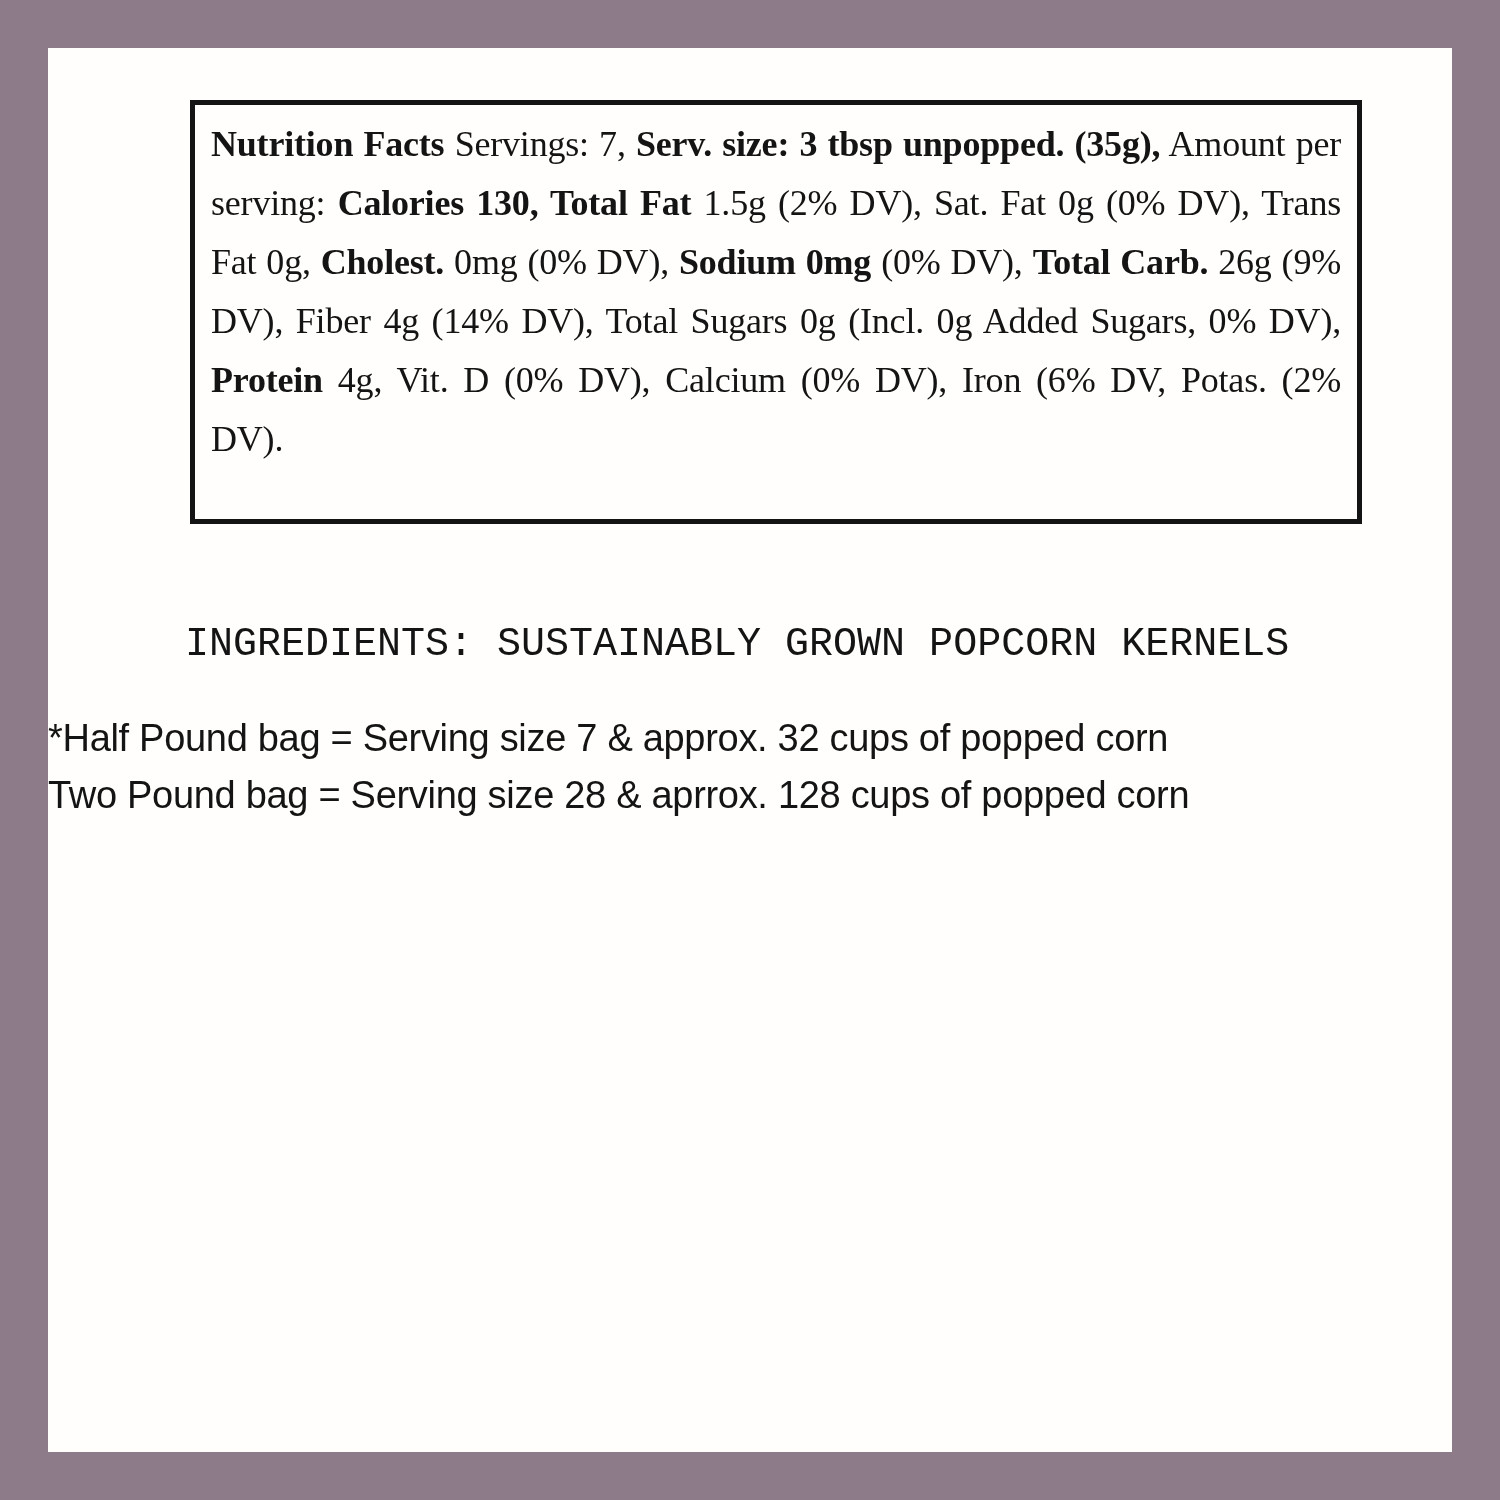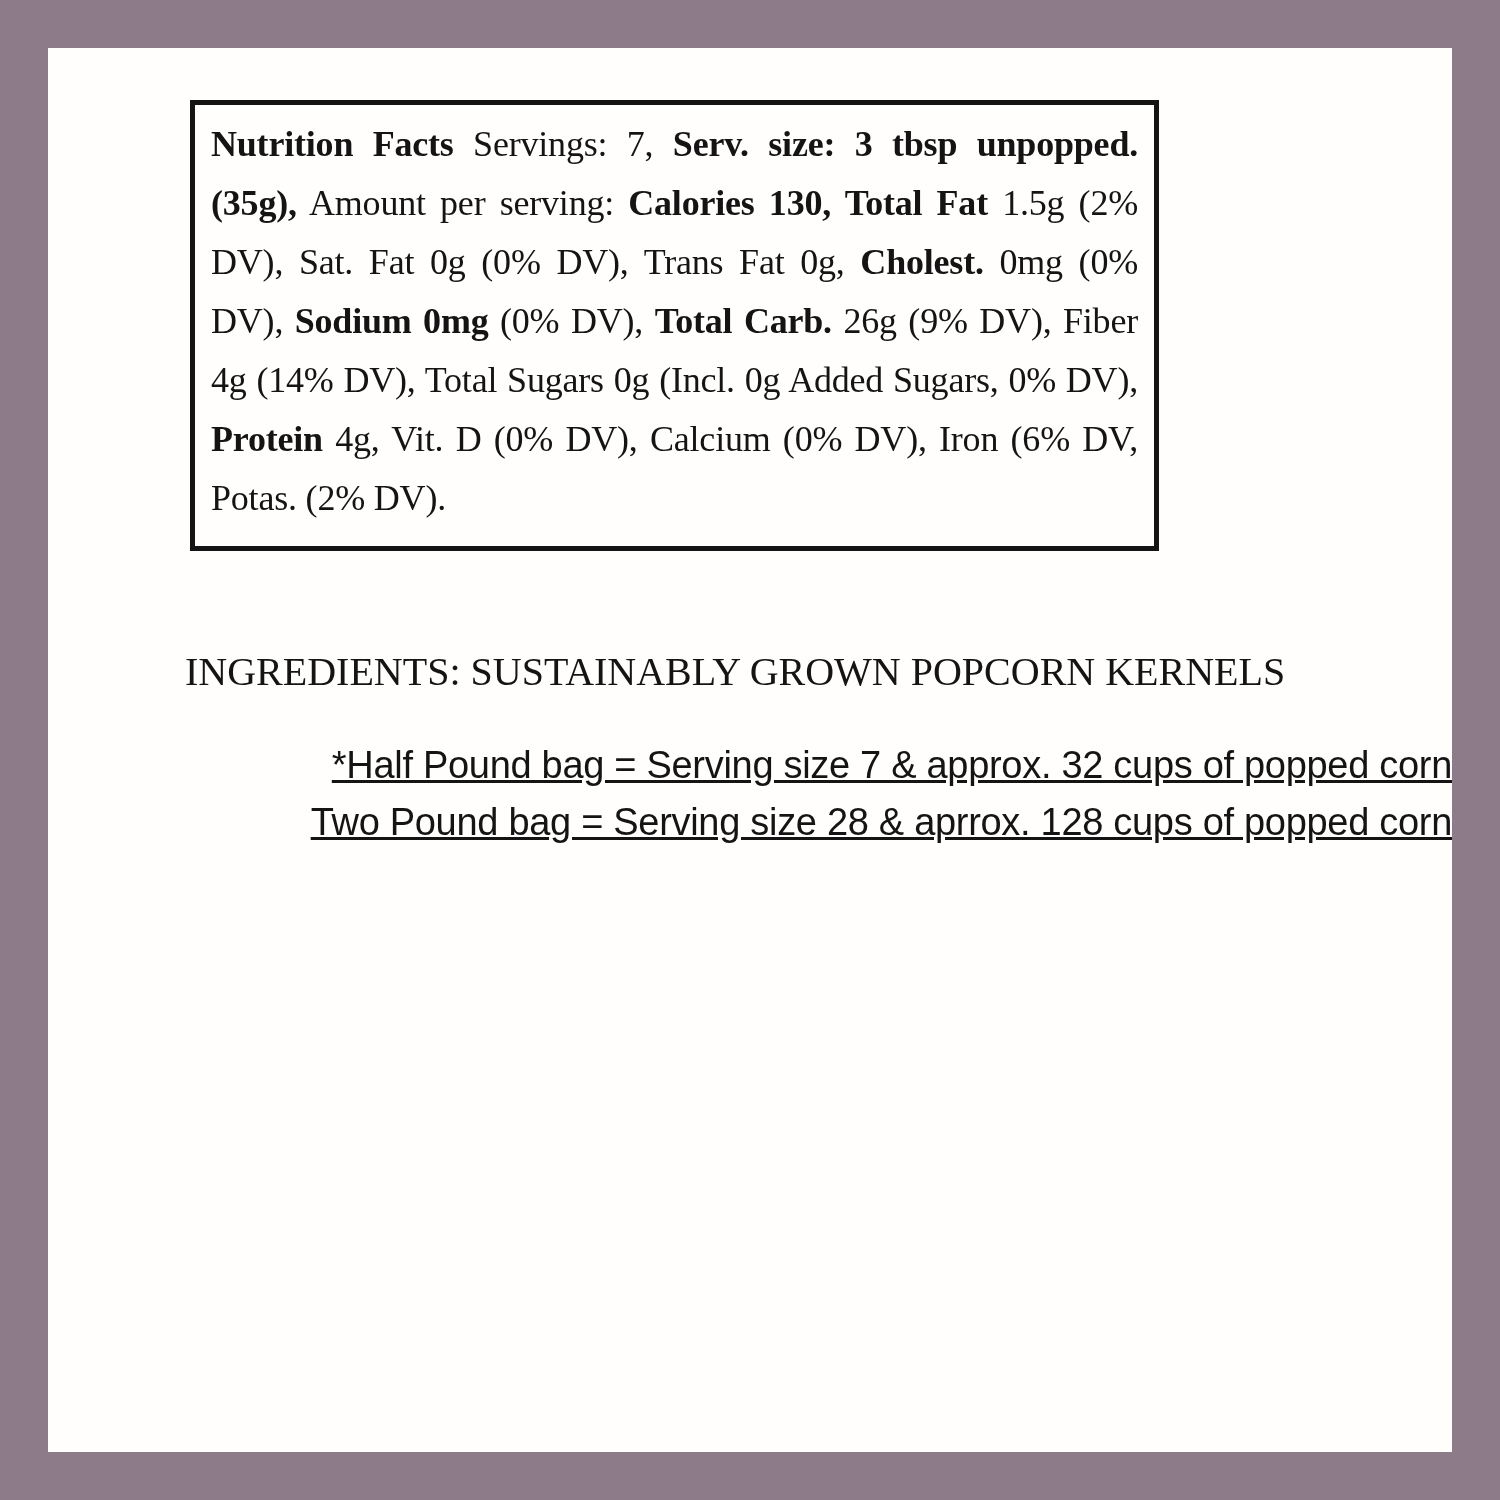--- a/index.html
+++ b/index.html
@@ -24,47 +24,46 @@
     margin-top: 118px;
     text-align: center;
     font-weight: bold;
     font-size: 78px;
     line-height: 106px;
     letter-spacing: 0.5px;
   }
   .nutrition-box {
     box-sizing: border-box;
     margin: 52px 0 0 142px;
-    width: 969px;
+    width: 1172px;
     min-height: 424px;
     border: 5px solid #141414;
     padding: 10px 16px 18px 16px;
   }
   .nutrition-text {
     font-family: "Liberation Serif", serif;
     font-size: 36px;
     line-height: 59px;
     text-align: justify;
     letter-spacing: -0.2px;
   }
   .nutrition-text b { letter-spacing: -0.2px; }
   .ingredients {
     margin: 88px 142px 0 137px;
-    font-family: Liberation Serif, serif;
+    font-family: Liberation Mono, monospace;
     font-size: 40px;
     line-height: 66px;
     text-align: justify;
   }
   .notes {
     margin-top: 32px;
-    text-align: right;
+    text-align: left;
     font-size: 38px;
     line-height: 57px;
     letter-spacing: -0.3px;
-    text-decoration: underline;
   }
 </style>
 </head>
 <body>
 
 <div class="page">
 
 
   <div class="nutrition-box">
     <p class="nutrition-text" style="margin:0"><b>Nutrition Facts</b><span> Servings: 7, </span><b>Serv. size: 3 tbsp unpopped. (35g),</b><span> Amount per serving: </span><b>Calories 130, Total Fat</b><span> 1.5g (2% DV), Sat. Fat 0g (0% DV), Trans Fat 0g, </span><b>Cholest.</b><span> 0mg (0% DV), </span><b>Sodium 0mg</b><span> (0% DV), </span><b>Total Carb.</b><span> 26g (9% DV), Fiber 4g (14% DV), Total Sugars 0g (Incl. 0g Added Sugars, 0% DV), </span><b>Protein</b><span> 4g, Vit. D (0% DV), Calcium (0% DV), Iron (6% DV, Potas. (2% DV).</span></p>

